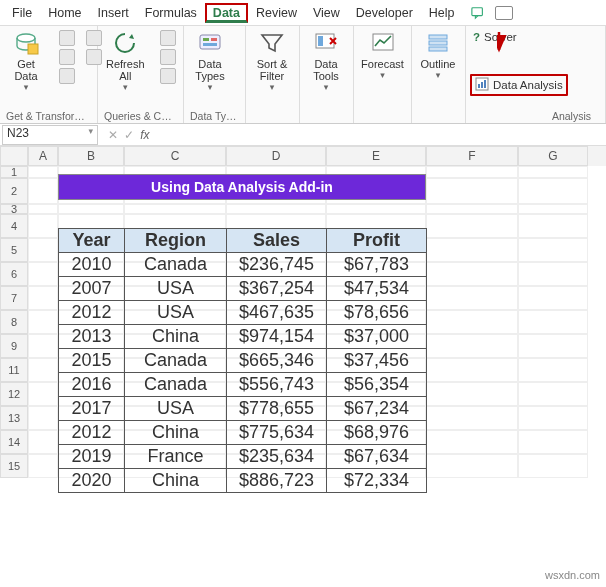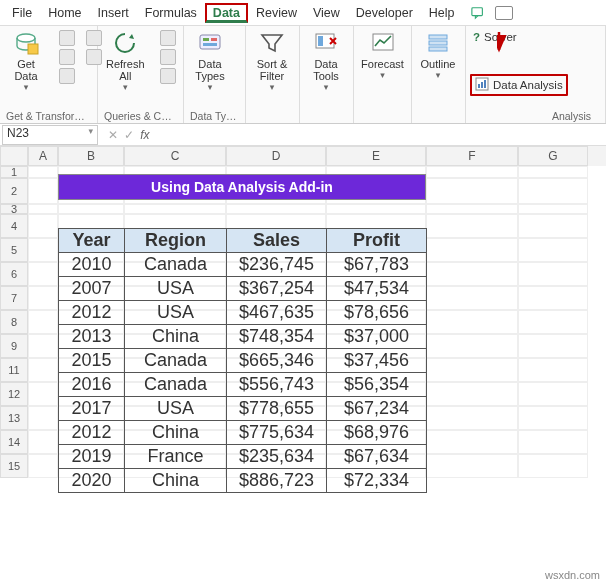--- a/index.html
+++ b/index.html
@@ -443,21 +443,21 @@
           </tr>
           <tr>
             <td class="cB2">2012</td>
             <td class="cC2">USA</td>
             <td class="cD2">$467,635</td>
             <td class="cE2">$78,656</td>
           </tr>
           <tr>
             <td class="cB2">2013</td>
             <td class="cC2">China</td>
-            <td class="cD2">$748,354</td>
+            <td class="cD2">$974,154</td>
             <td class="cE2">$37,000</td>
           </tr>
           <tr>
             <td class="cB2">2015</td>
             <td class="cC2">Canada</td>
             <td class="cD2">$665,346</td>
             <td class="cE2">$37,456</td>
           </tr>
           <tr>
             <td class="cB2">2016</td>

